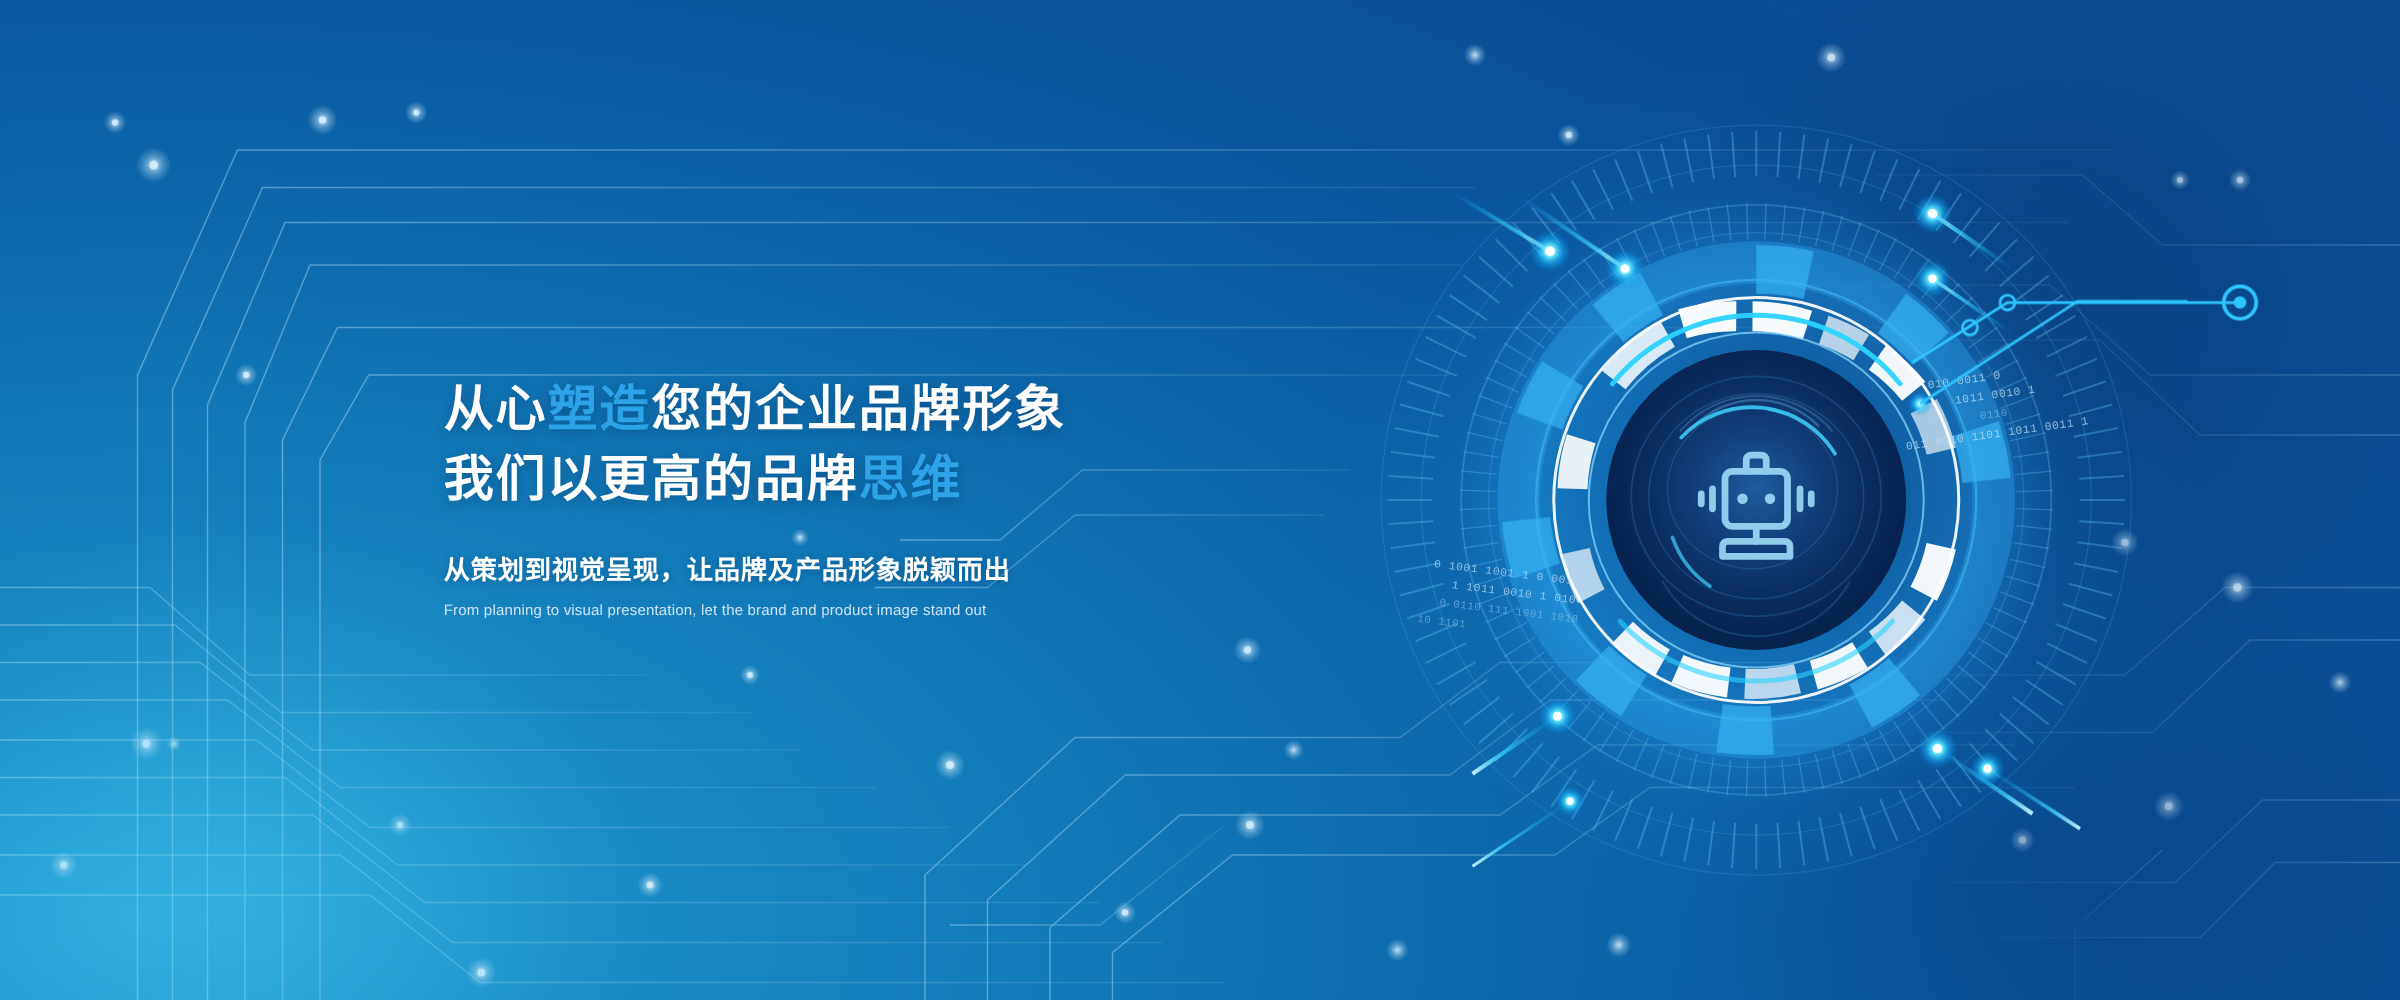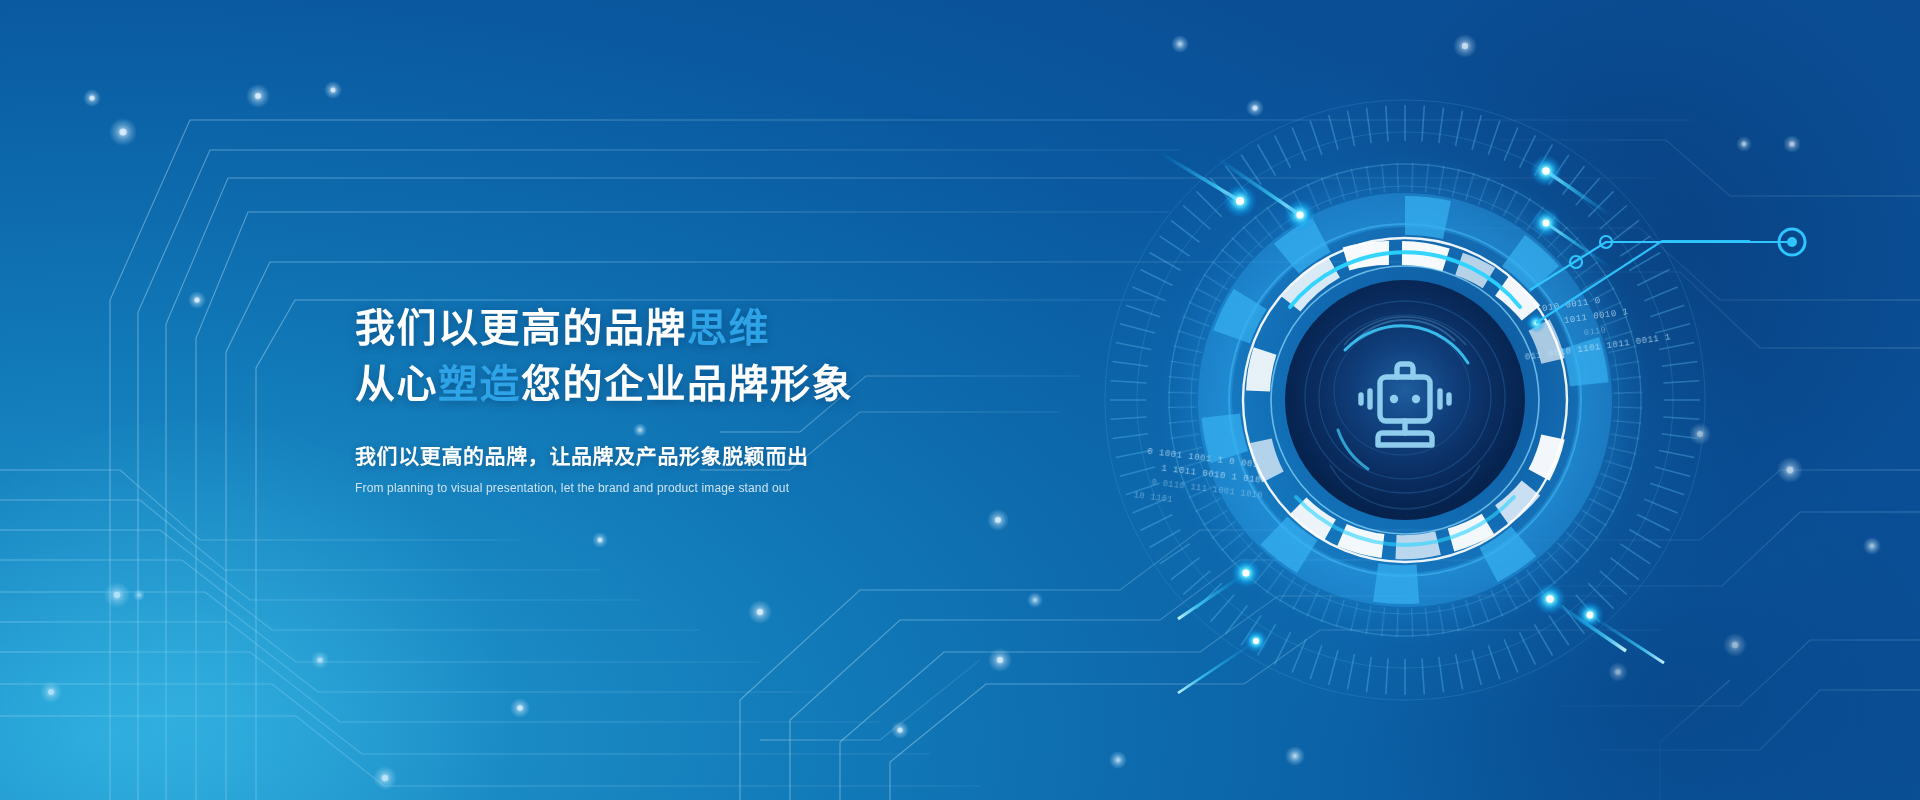--- a/index.html
+++ b/index.html
@@ -530,19 +530,19 @@
         <path d="M0 140 L76 92 L262 92"></path>
       </g>
       <circle cx="76" cy="92" r="6" fill="none" stroke="#2fc6ff" stroke-width="2.2"></circle>
       <circle cx="46" cy="112" r="6" fill="none" stroke="#2fc6ff" stroke-width="2.2"></circle>
       <circle cx="262" cy="92" r="13" fill="none" stroke="#2fc6ff" stroke-width="3"></circle>
       <circle cx="262" cy="92" r="5" fill="#2fc6ff"></circle>
     </svg>
   </div>
 
   <div class="copy">
+    <h1 class="headline"><span>从心</span><span class="hl">塑造</span><span>您的企业品牌形象</span></h1>
     <h1 class="headline"><span>我们以更高的品牌</span><span class="hl">思维</span></h1>
-    <h1 class="headline"><span>从心</span><span class="hl">塑造</span><span>您的企业品牌形象</span></h1>
-    <p class="subline-cn">我们以更高的品牌，让品牌及产品形象脱颖而出</p>
+    <p class="subline-cn">从策划到视觉呈现，让品牌及产品形象脱颖而出</p>
     <p class="subline-en">From planning to visual presentation, let the brand and product image stand out</p>
   </div>
 
 </div>
 
 </body></html>

